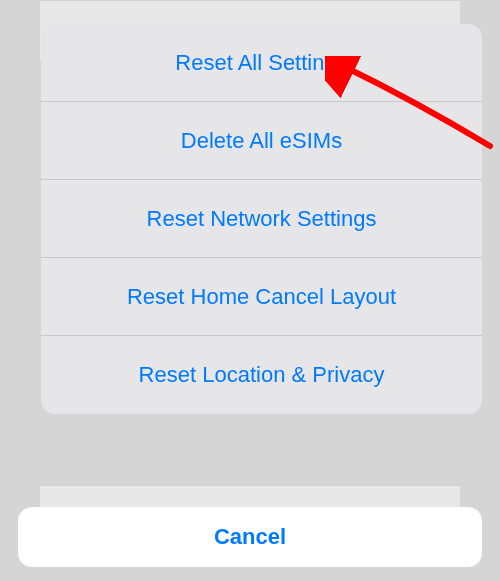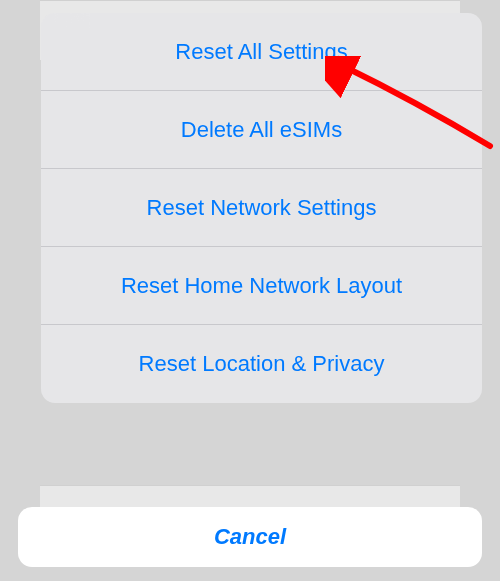--- a/index.html
+++ b/index.html
@@ -40,21 +40,21 @@
     }
     
     .bg-row-2 {
       top: 485px;
     }
     
     .action-sheet {
       position: absolute;
       left: 18px;
       right: 18px;
-      top: 13px;
+      top: 24px;
       border-radius: 14px;
       background: rgba(230, 230, 232, 0.96);
       backdrop-filter: blur(20px);
       overflow: hidden;
       margin-left: 23px;
     }
     
     .action-item {
       height: 78px;
       display: flex;
@@ -79,21 +79,20 @@
       height: 60px;
       border-radius: 14px;
       background: #ffffff;
       display: flex;
       align-items: center;
       justify-content: center;
       font-size: 22px;
       font-weight: 600;
       color: #007aff;
       cursor: pointer;
-      font-style: italic;
     }
     
     .arrow-annotation {
       position: absolute;
       top: 56px;
       left: 325px;
       pointer-events: none;
     }
   </style>
 </head>
@@ -108,21 +107,21 @@
   <div class="action-item">
     <span>Reset All Settings</span>
   </div>
   <div class="action-item">
     <span>Delete All eSIMs</span>
   </div>
   <div class="action-item">
     <span>Reset Network Settings</span>
   </div>
   <div class="action-item">
-    <span>Reset Home Network Layout</span>
+    <span>Reset Home Cancel Layout</span>
   </div>
   <div class="action-item">
     <span>Reset Location &amp; Privacy</span>
   </div>
 </div>
 
 <div class="cancel-button">
   <span>Cancel</span>
 </div>
 

